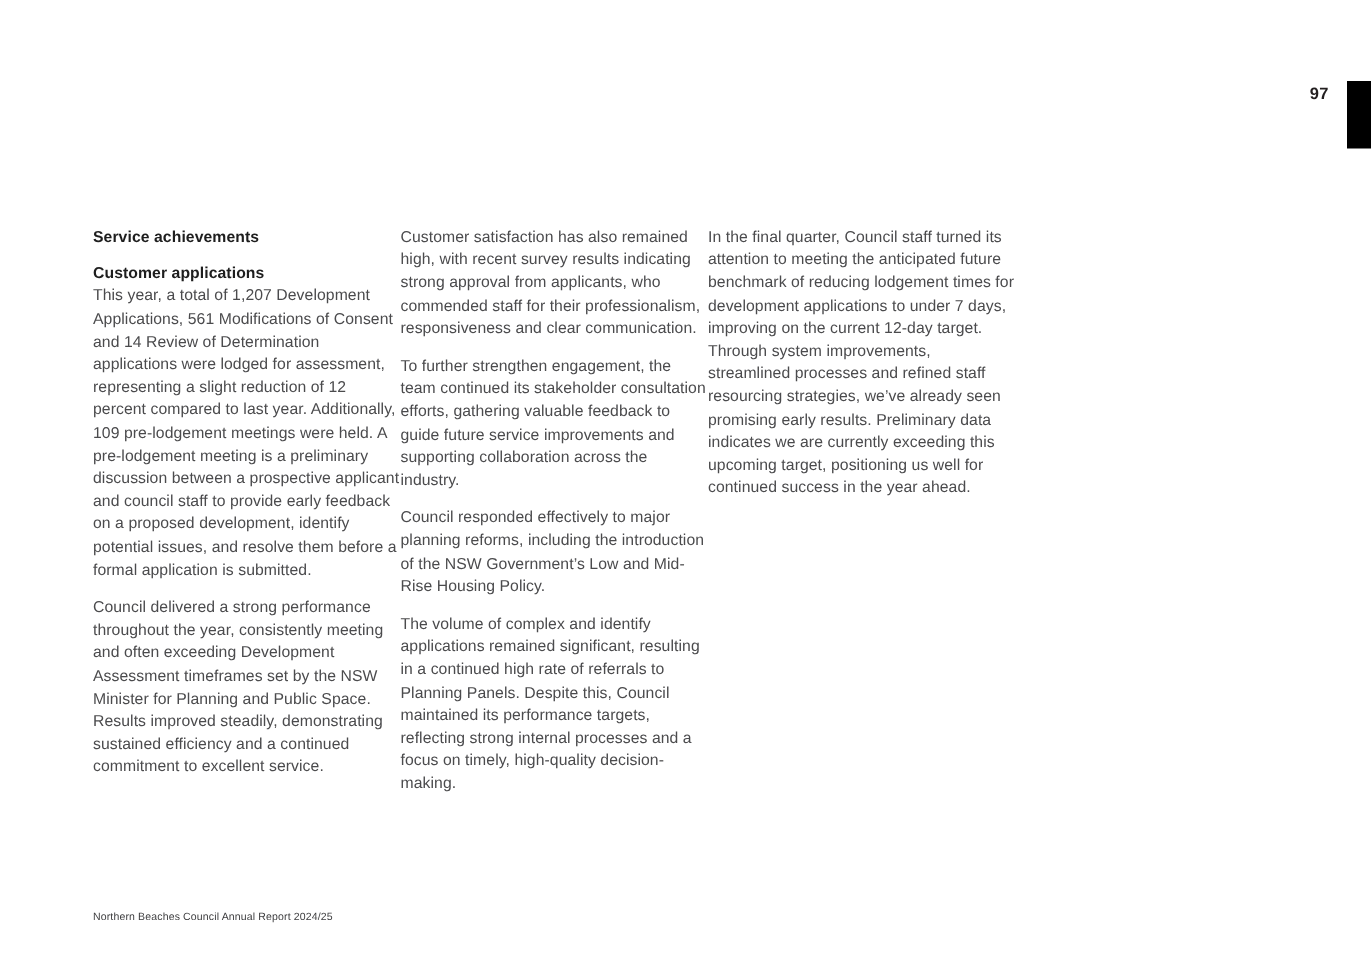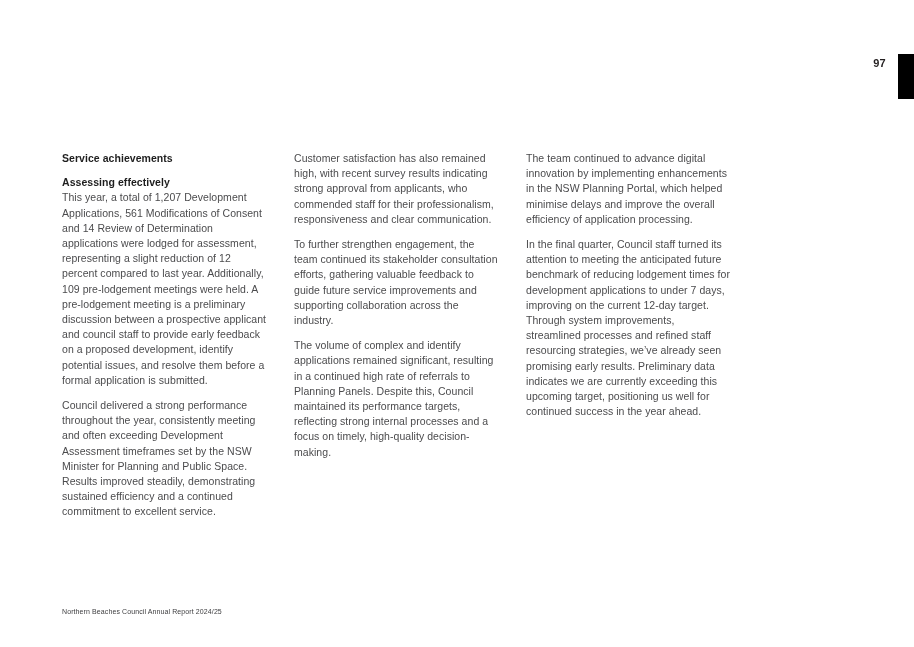--- a/index.html
+++ b/index.html
@@ -31,21 +31,20 @@
     right: 0;
     width: 16px;
     height: 45px;
     background: #000000;
   }
   .content {
     position: absolute;
     left: 62px;
     top: 151px;
     display: flex;
-    gap: 27px;
   }
   .col {
     width: 205px;
     font-size: 10.5px;
     line-height: 15.2px;
     letter-spacing: 0.05px;
   }
   .col h2 {
     margin: 0 0 9px 0;
     font-size: 10.5px;
@@ -78,33 +77,33 @@
 <div class="page">
 
   <div class="page-number">97</div>
 
   <div class="corner-tab"></div>
 
   <div class="content">
 
     <div class="col">
       <h2>Service achievements</h2>
-      <h3>Assessing effectively</h3>
+      <h3>Customer applications</h3>
       <p>This year, a total of 1,207 Development Applications, 561 Modifications of Consent and 14 Review of Determination applications were lodged for assessment, representing a slight reduction of 12 percent compared to last year. Additionally, 109 pre-lodgement meetings were held. A pre-lodgement meeting is a preliminary discussion between a prospective applicant and council staff to provide early feedback on a proposed development, identify potential issues, and resolve them before a formal application is submitted.</p>
       <p>Council delivered a strong performance throughout the year, consistently meeting and often exceeding Development Assessment timeframes set by the NSW Minister for Planning and Public Space. Results improved steadily, demonstrating sustained efficiency and a continued commitment to excellent service.</p>
     </div>
 
     <div class="col">
       <p>Customer satisfaction has also remained high, with recent survey results indicating strong approval from applicants, who commended staff for their professionalism, responsiveness and clear communication.</p>
       <p>To further strengthen engagement, the team continued its stakeholder consultation efforts, gathering valuable feedback to guide future service improvements and supporting collaboration across the industry.</p>
+      <p>Council responded effectively to major planning reforms, including the introduction of the NSW Government’s Low and Mid-Rise Housing Policy.</p>
       <p>The volume of complex and identify applications remained significant, resulting in a continued high rate of referrals to Planning Panels. Despite this, Council maintained its performance targets, reflecting strong internal processes and a focus on timely, high-quality decision-making.</p>
     </div>
 
     <div class="col">
-      <p>The team continued to advance digital innovation by implementing enhancements in the NSW Planning Portal, which helped minimise delays and improve the overall efficiency of application processing.</p>
       <p>In the final quarter, Council staff turned its attention to meeting the anticipated future benchmark of reducing lodgement times for development applications to under 7 days, improving on the current 12-day target. Through system improvements, streamlined processes and refined staff resourcing strategies, we’ve already seen promising early results. Preliminary data indicates we are currently exceeding this upcoming target, positioning us well for continued success in the year ahead.</p>
     </div>
 
   </div>
 
   <div class="footer">Northern Beaches Council Annual Report 2024/25</div>
 
 </div>
 
 </body></html>

